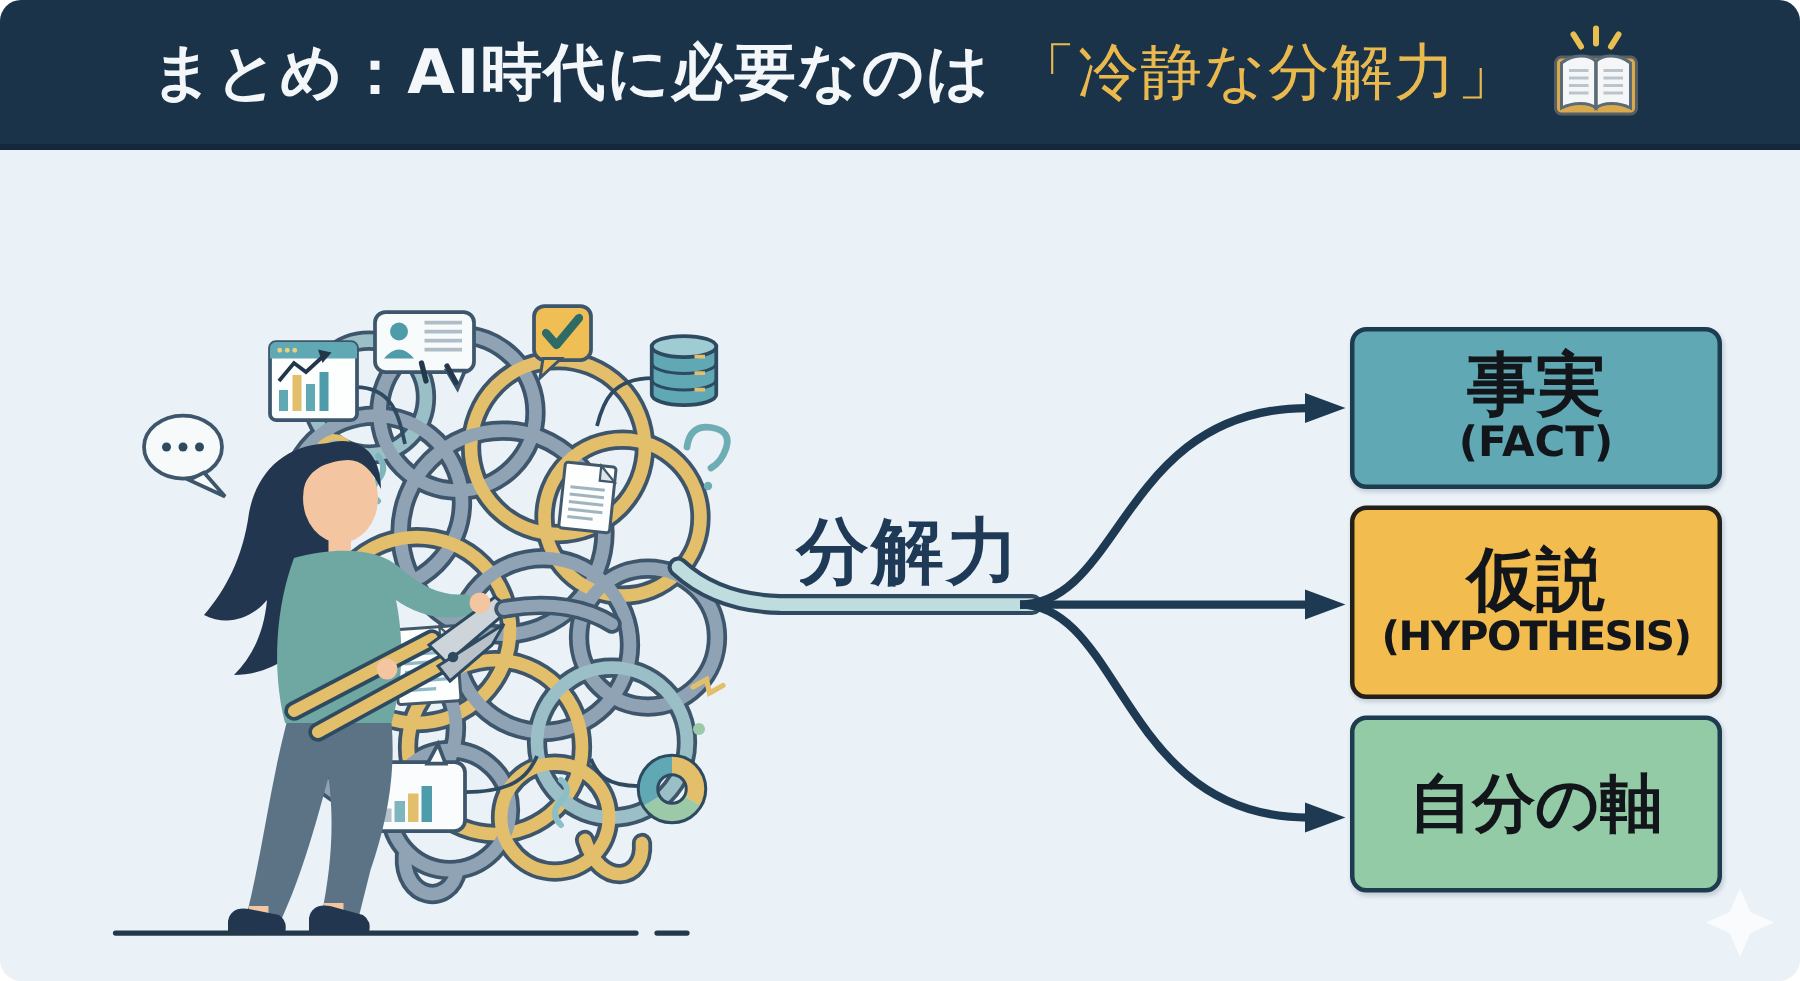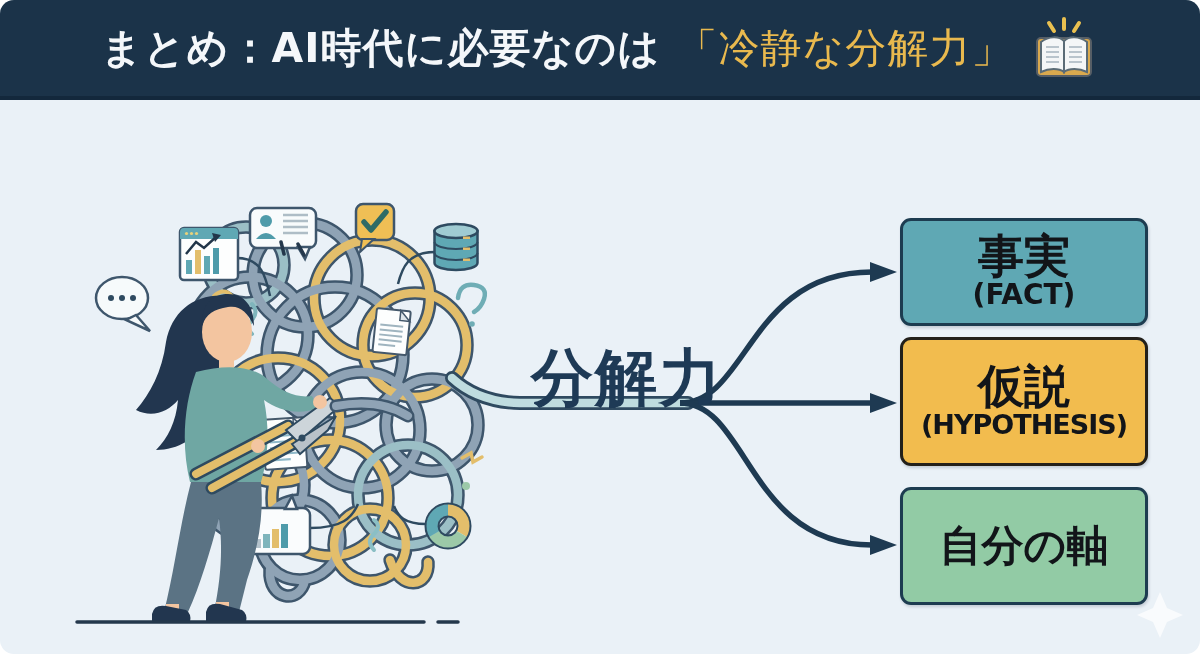--- a/index.html
+++ b/index.html
@@ -8,33 +8,33 @@
   
   .header{position:absolute;top:0;left:0;width:100%;height:100px;background:#1B3349;
           display:flex;align-items:center;justify-content:center;gap:16px;
           border-bottom:4px solid #13283C;box-sizing:border-box;}
   .header .t-plain{color:#F4F7FA;font-size:41px;font-weight:800;letter-spacing:1px;white-space:nowrap;}
   .header .t-hl{color:#E9B94E;font-size:41px;font-weight:400;letter-spacing:1px;white-space:nowrap;}
   .book-wrap{width:70px;height:66px;flex:0 0 auto;}
   
   .stage{position:absolute;top:100px;left:0;width:1200px;height:554px;}
   
-  .bunkai{position:absolute;left:531px;top:336px;font-size:62px;font-weight:800;color:#1E3A56;
+  .bunkai{position:absolute;left:531px;top:336px;font-size:48px;font-weight:800;color:#1E3A56;
           letter-spacing:2px;white-space:nowrap;}
   
   .obox{position:absolute;left:900px;width:248px;border:3px solid #1D3C50;border-radius:11px;
         box-sizing:border-box;display:flex;flex-direction:column;align-items:center;justify-content:center;
         box-shadow:1px 2px 3px rgba(20,40,60,.18);}
   .obox .t{font-weight:800;color:#121519;line-height:1.02;white-space:nowrap;}
   .obox .s{font-weight:800;color:#121519;line-height:1.1;white-space:nowrap;}
   #box-fact{top:218px;height:108px;}
   #box-fact .t{font-size:46px;}  #box-fact .s{font-size:28px;}
   #box-hypo{top:337px;height:129px;border-color:#23201A;}
   #box-hypo .t{font-size:46px;}  #box-hypo .s{font-size:27px;letter-spacing:-1px;}
-  #box-axis{top:487px;height:118px;align-items:center;}
+  #box-axis{top:477px;height:118px;align-items:center;}
   #box-axis .t{font-size:42px;}  #box-axis .s{font-size:28px;}
 </style>
 </head>
 <body>
 
 <div class="card">
 
   <div class="header">
     <span class="t-plain">まとめ：AI時代に必要なのは</span>
     <span class="t-hl">「冷静な分解力」</span>

